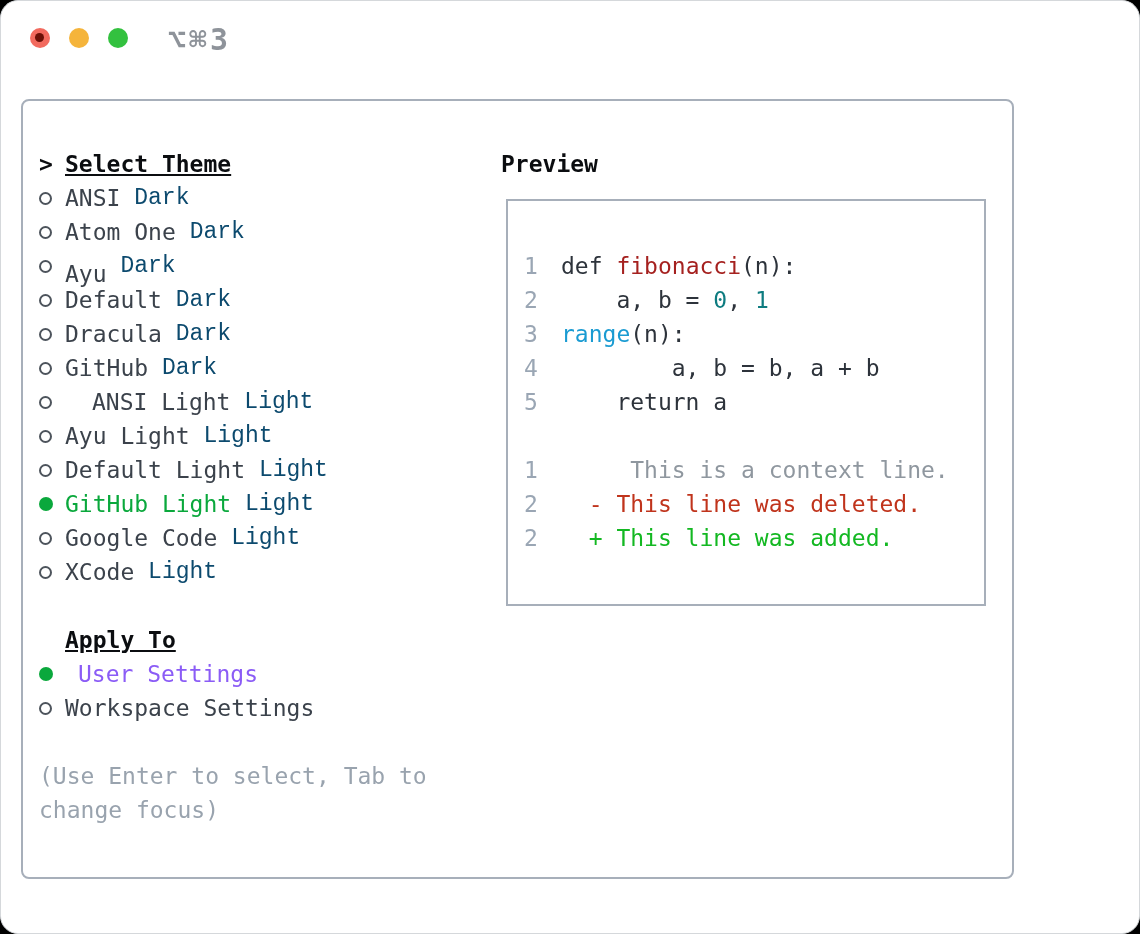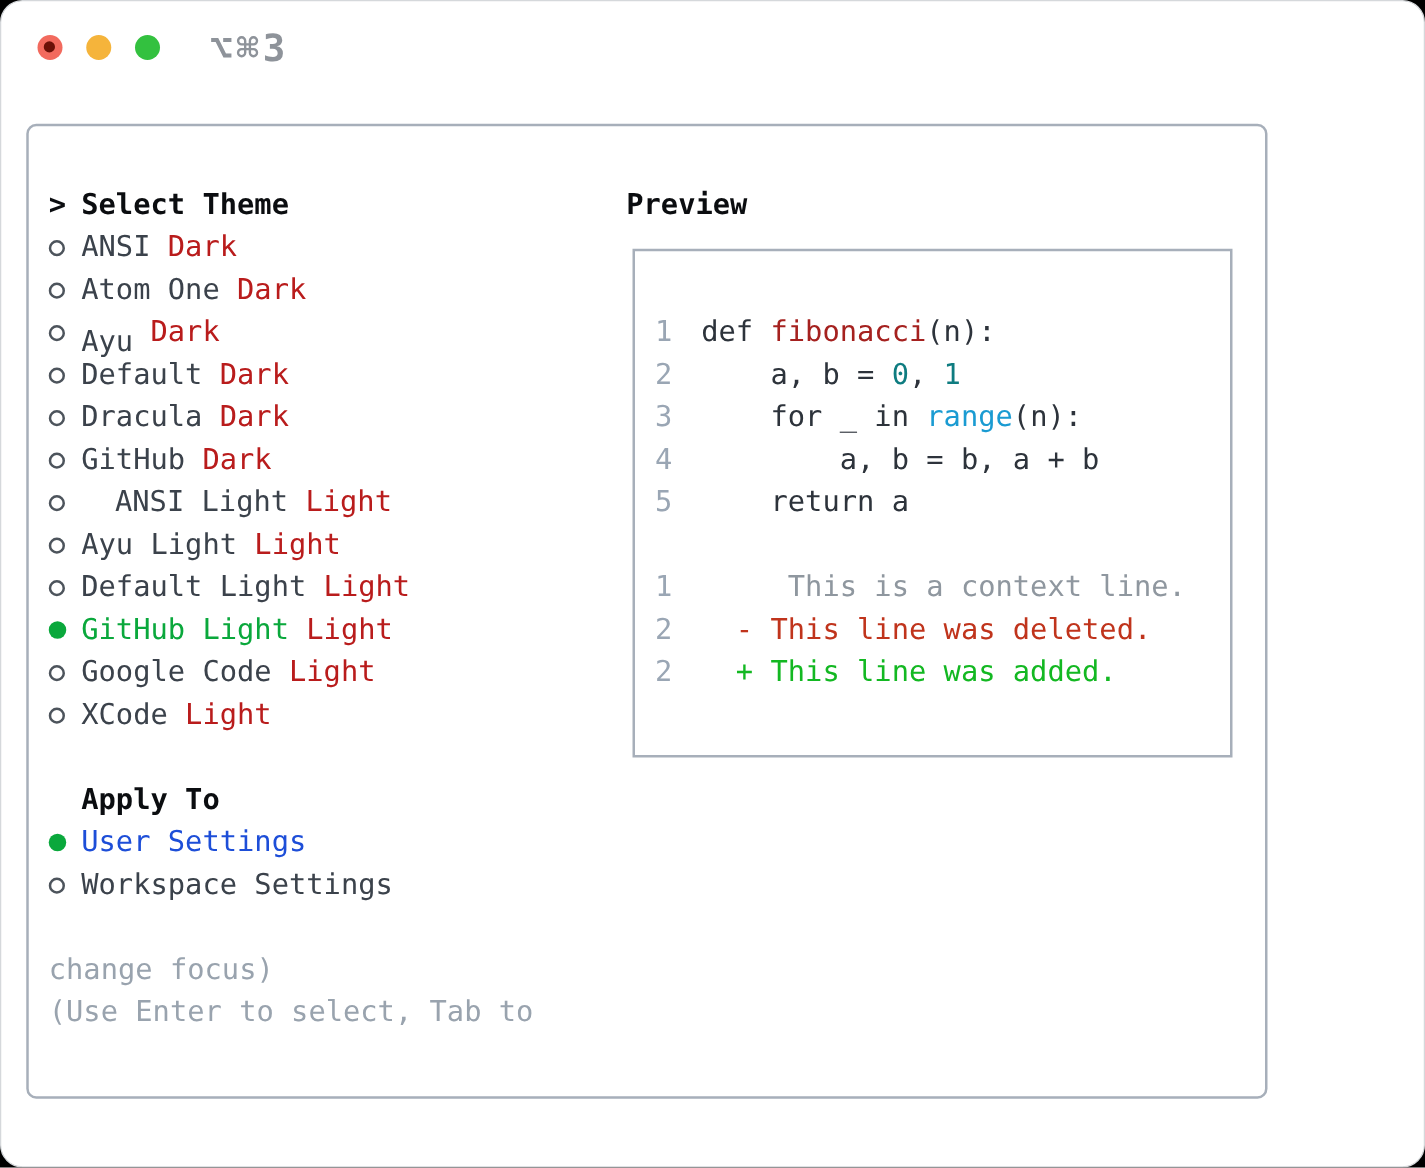--- a/index.html
+++ b/index.html
@@ -23,24 +23,24 @@
   }
   
   .panel{
     position:absolute;left:20px;top:98px;width:993px;height:780px;
     border:2px solid #a7afba;border-radius:8px;box-sizing:border-box;
   }
   .left-col{position:absolute;left:16px;top:46px;font-size:23px;color:#3b424b;}
   .row{height:34px;line-height:34px;display:flex;align-items:center;white-space:pre;}
   .marker{display:inline-flex;width:26px;align-items:center;flex:none;}
   .arrow{font-weight:bold;color:#0b0d10;}
-  .hdr{font-weight:bold;color:#0b0d10;}
+  .hdr{font-weight:bold;color:#0b0d10;text-decoration:underline;}
   .circle{width:13px;height:13px;border:2px solid #4d545c;border-radius:50%;box-sizing:border-box;}
   .circle.filled{width:14px;height:14px;border:none;}
-  .tag{color:#b91c1c;}
+  .tag{color:#0c4a6e;font-family:Liberation Mono, monospace;}
   .help{color:#99a3ae;}
   
   .preview-title{
     position:absolute;left:478px;top:46px;height:34px;line-height:34px;
     font-size:23px;font-weight:bold;color:#0b0d10;text-align:center;
   }
   .pbox{
     position:absolute;left:483px;top:98px;width:480px;height:407px;
     border:2px solid #a7afba;box-sizing:border-box;
     padding:48px 0 0 16px;overflow:hidden;
@@ -80,33 +80,33 @@
           <div class="row"><span class="marker"><span class="circle filled" style="background: rgb(10, 168, 60);"></span></span><span class="tname" style="color: rgb(10, 168, 60);">GitHub Light </span><span class="tag">Light</span></div>
           <div class="row"><span class="marker"><span class="circle"></span></span><span class="tname" style="color: rgb(59, 66, 75);">Google Code </span><span class="tag">Light</span></div>
           <div class="row"><span class="marker"><span class="circle"></span></span><span class="tname" style="color: rgb(59, 66, 75);">XCode </span><span class="tag">Light</span></div>
         </div>
       <div class="row"> </div>
       <div class="row">
         <span class="marker"></span>
         <span class="hdr">Apply To</span>
       </div>
       <div id="apply-rows">
-          <div class="row"><span class="marker"><span class="circle filled" style="background: rgb(10, 168, 60);"></span></span><span class="tname" style="color: #1d4ed8;">User Settings</span></div>
+          <div class="row"><span class="marker"><span class="circle filled" style="background: rgb(10, 168, 60);"></span></span><span class="tname" style="color: #8b5cf6; margin-left: 13px;">User Settings</span></div>
           <div class="row"><span class="marker"><span class="circle"></span></span><span class="tname" style="color: rgb(59, 66, 75);">Workspace Settings</span></div>
         </div>
       <div class="row"> </div>
+      <div class="row help">(Use Enter to select, Tab to</div>
       <div class="row help">change focus)</div>
-      <div class="row help">(Use Enter to select, Tab to</div>
     </div>
 
     <div class="preview-title">Preview</div>
     <div class="pbox" id="preview-lines">
         <div class="pline"><span class="ln">1</span><span style="color: rgb(45, 51, 59);">def </span><span style="color: rgb(165, 33, 31);">fibonacci</span><span style="color: rgb(45, 51, 59);">(n):</span></div>
         <div class="pline"><span class="ln">2</span><span style="color: rgb(45, 51, 59);">    a, b = </span><span style="color: rgb(14, 124, 128);">0</span><span style="color: rgb(45, 51, 59);">, </span><span style="color: rgb(14, 124, 128);">1</span></div>
-        <div class="pline"><span class="ln">3</span><span style="color: rgb(45, 51, 59);">    for _ in </span><span style="color: rgb(26, 155, 210);">range</span><span style="color: rgb(45, 51, 59);">(n):</span></div>
+        <div class="pline"><span class="ln">3</span><span style="color: rgb(26, 155, 210);">range</span><span style="color: rgb(45, 51, 59);">(n):</span></div>
         <div class="pline"><span class="ln">4</span><span style="color: rgb(45, 51, 59);">        a, b = b, a + b</span></div>
         <div class="pline"><span class="ln">5</span><span style="color: rgb(45, 51, 59);">    return a</span></div>
         <div class="pline"><span class="ln"></span></div>
         <div class="pline"><span class="ln">1</span><span style="color: rgb(143, 151, 159);">     This is a context line.</span></div>
         <div class="pline"><span class="ln">2</span><span style="color: rgb(192, 52, 28);">  - This line was deleted.</span></div>
         <div class="pline"><span class="ln">2</span><span style="color: rgb(19, 184, 34);">  + This line was added.</span></div>
       </div>
   </div>
 </div>
 

